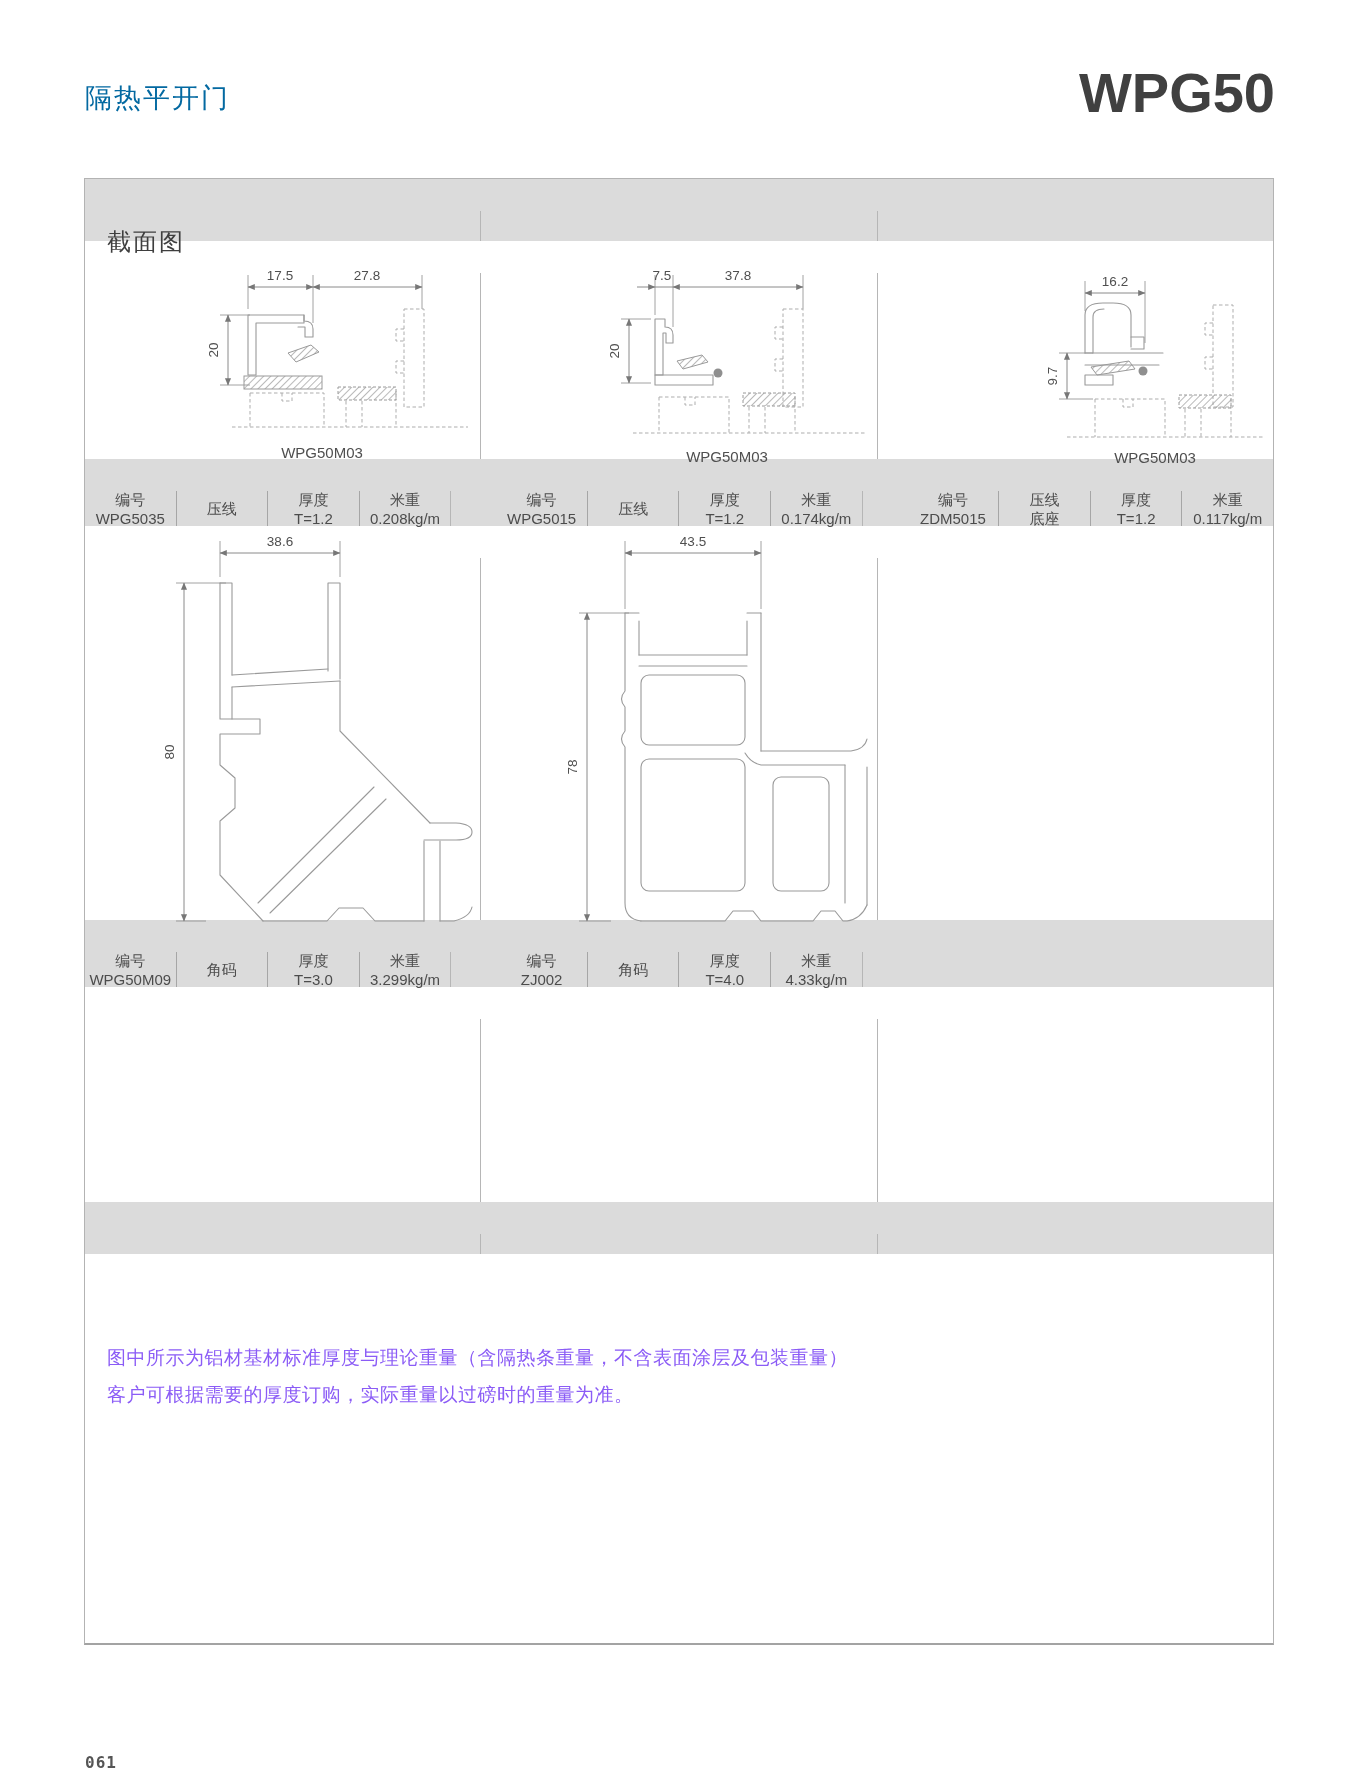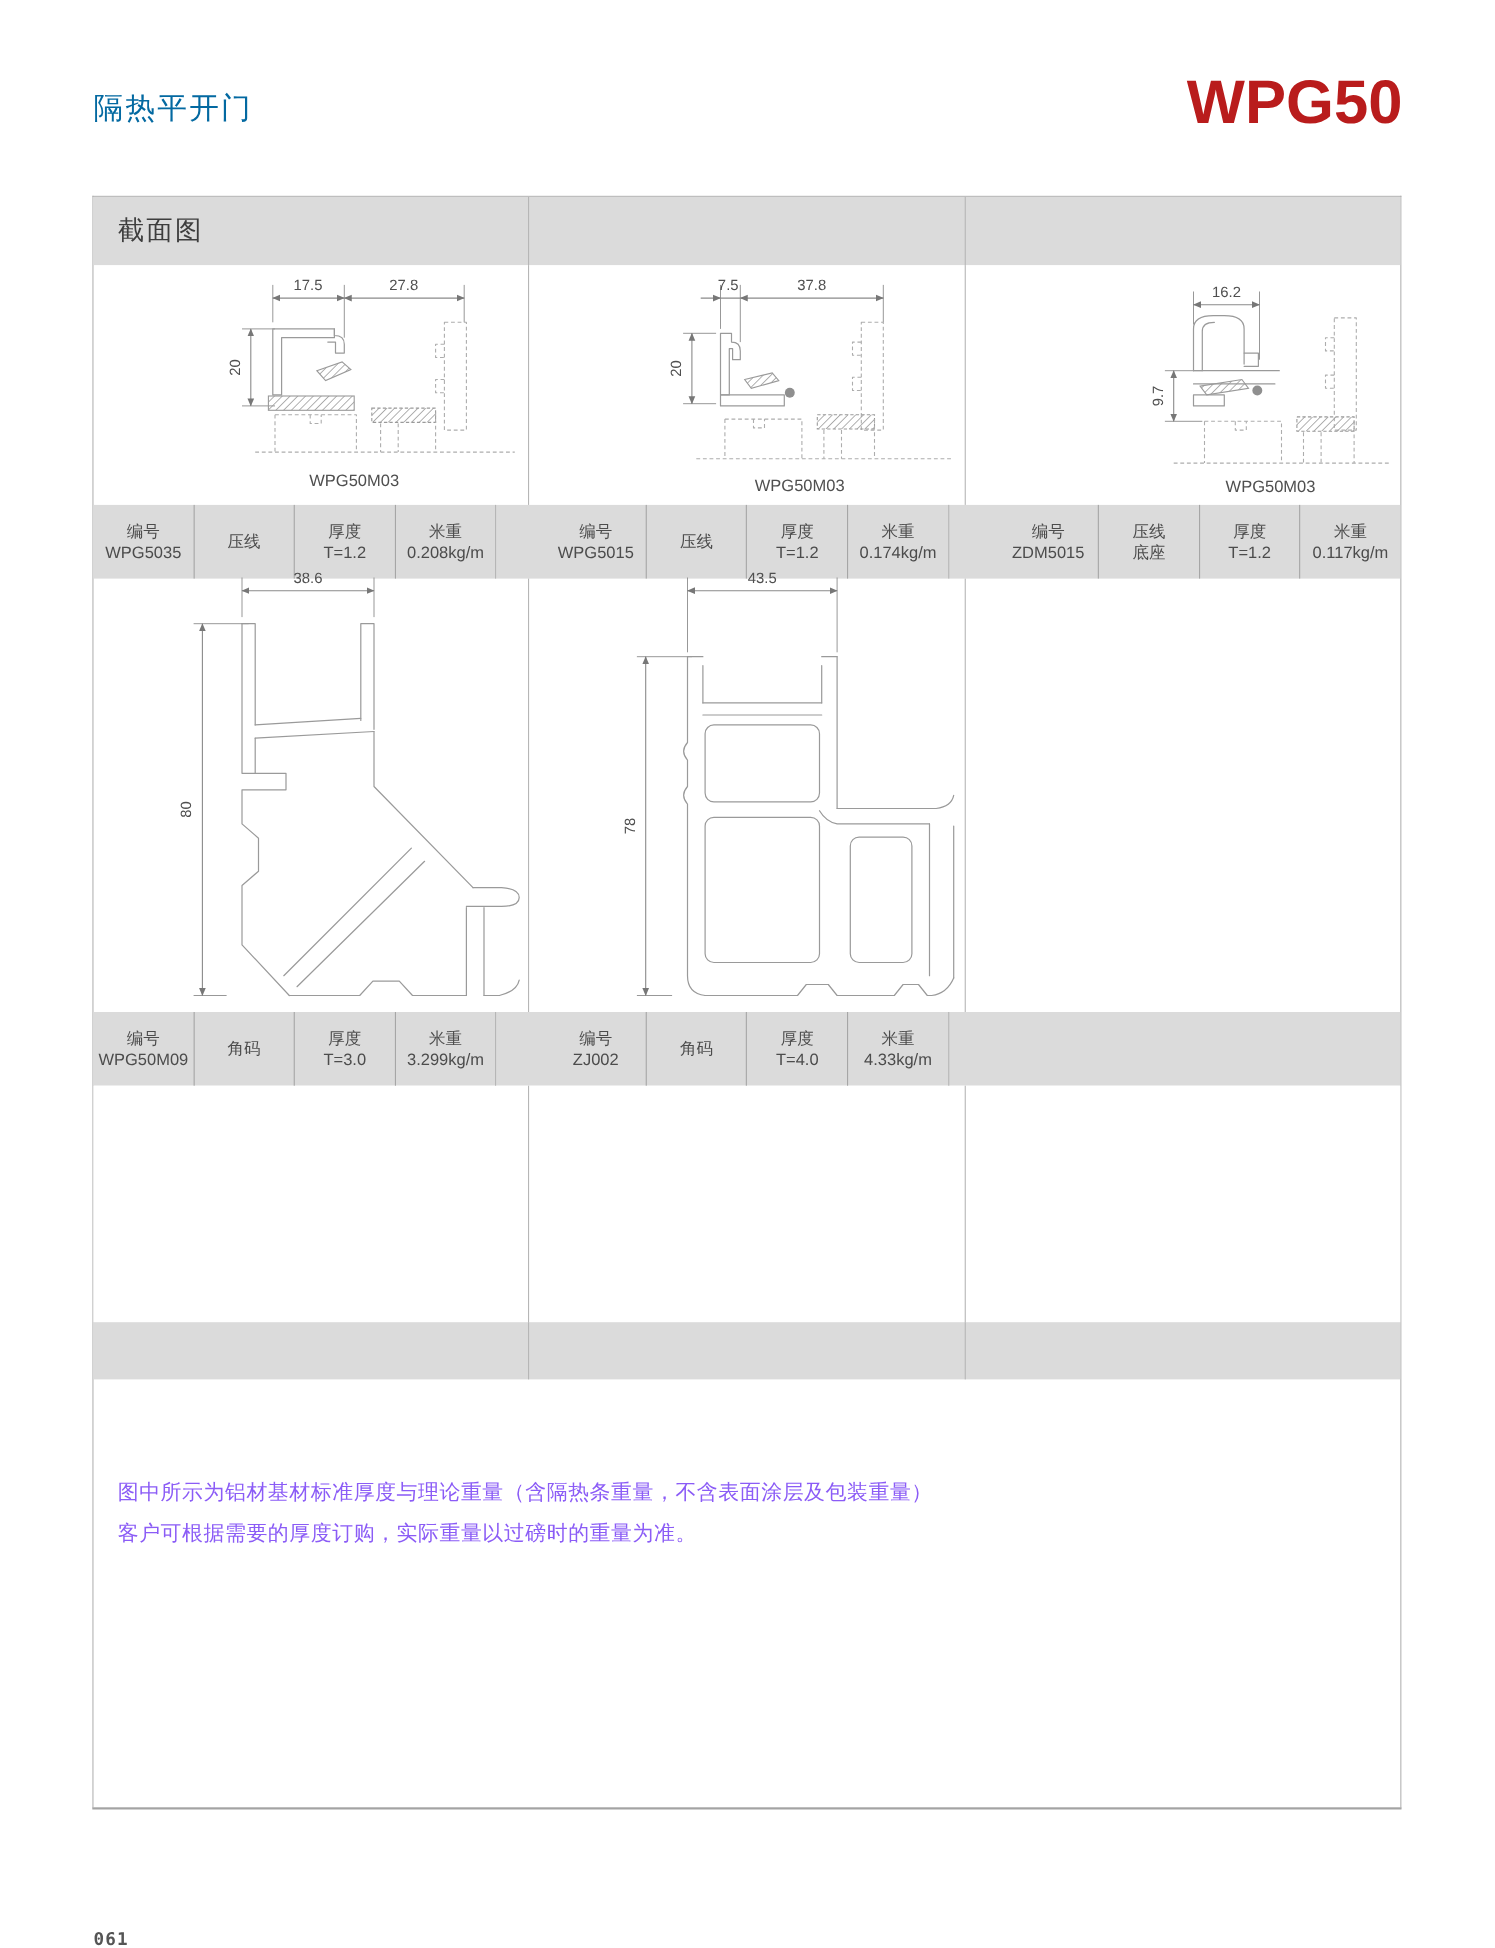--- a/index.html
+++ b/index.html
@@ -1,28 +1,28 @@
 <!DOCTYPE html>
 <html><head>
 <meta charset="utf-8">
 <style>
   html,body{margin:0;padding:0;}
   body{
     width:1359px;height:1771px;background:#ffffff;position:relative;
     font-family:"Liberation Sans",sans-serif;color:#3f3f3f;overflow:hidden;
   }
   .hdr-left{position:absolute;left:85px;top:80px;font-size:27px;letter-spacing:2px;color:#0369a1;}
-  .hdr-right{position:absolute;right:84px;top:60px;font-size:56px;font-weight:700;letter-spacing:0;color:#b91c1c;}
+  .hdr-right{position:absolute;right:84px;top:60px;font-size:56px;font-weight:700;letter-spacing:0;color:#404040;}
 
   .sheet{
     position:absolute;left:84px;top:178px;width:1190px;height:1467px;
     box-sizing:border-box;border:1px solid #b3b3b3;border-bottom:2px solid #a3a3a3;background:#fff;
   }
   .row{display:flex;width:100%;box-sizing:border-box;}
-  .col{flex:1 1 0;box-sizing:border-box;position:relative;min-width:0;}
+  .col{flex:1 1 0;box-sizing:border-box;position:relative;min-width:0;margin-top:32px;}
   .row.bordered .col{border-right:1px solid #b6b6b6;}
   .row.bordered .col:last-child{border-right:none;}
 
   .r-sechdr{height:62px;background:#dbdbdb;}
   .sechdr-txt{font-size:24px;color:#3e3e3e;line-height:62px;padding-left:22px;letter-spacing:2px;}
   .r-draw1{height:218px;}
   .r-spec{height:67px;background:#dbdbdb;gap:45px;}
   .r-draw2{height:394px;}
   .r-empty{height:215px;background:#fff;}
   .r-graybar{height:52px;background:#dbdbdb;}

